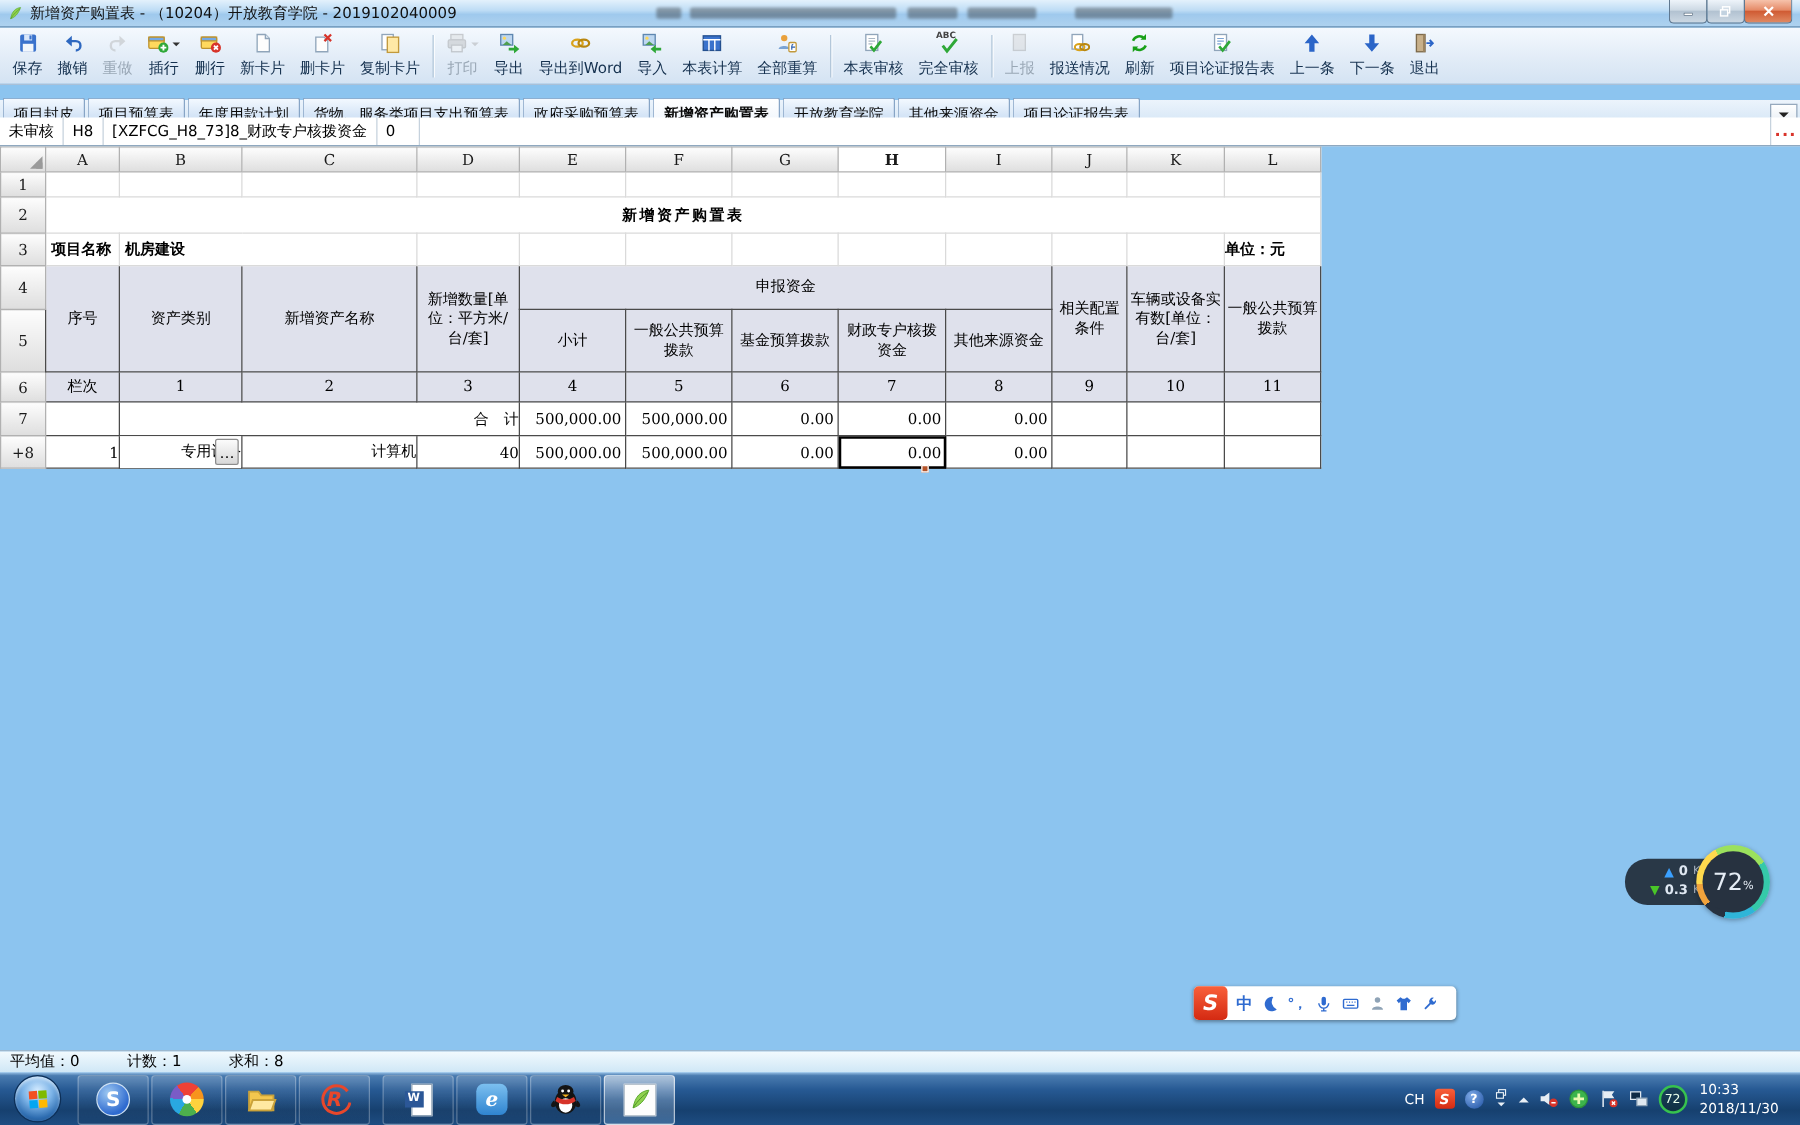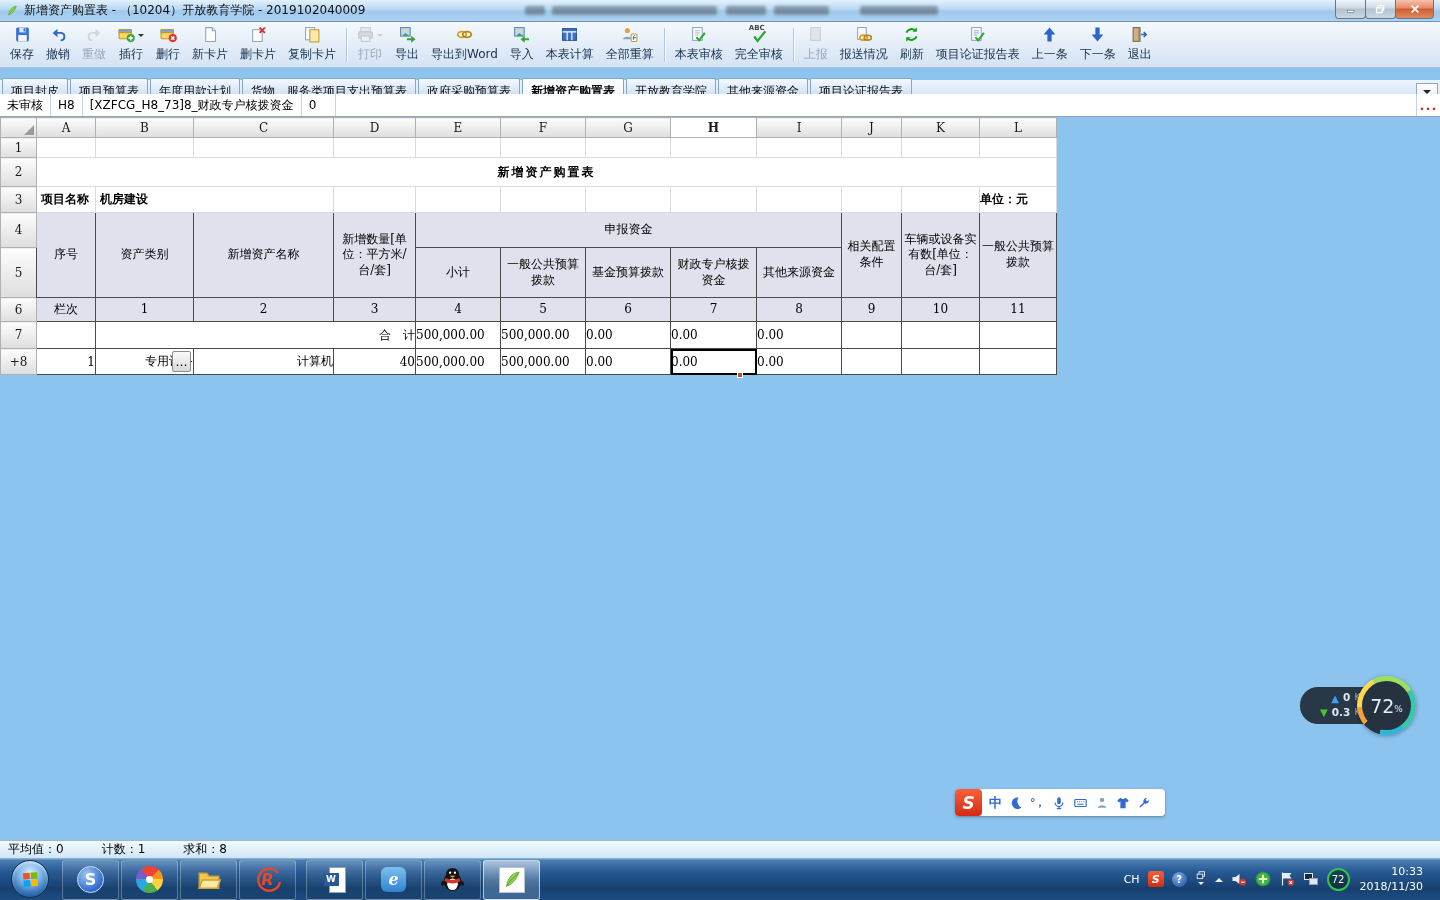--- a/index.html
+++ b/index.html
@@ -45,21 +45,21 @@
 table.grid{border-collapse:collapse;table-layout:fixed;position:absolute;left:0;top:0;width:1056px;background:#fff;font-family:"DejaVu Serif","Liberation Serif",serif}
 .grid th{background:linear-gradient(#fdfdfd,#eaeaea 60%,#dedede);border:1px solid #b1b1b1;font-weight:normal;font-size:12px;color:#1a1a1a;text-align:center}
 .grid th.hsel{background:#fff;font-weight:bold}
 .grid td{font-size:12px;color:#000;vertical-align:middle}
 td.g{border:1px solid #dadada;background:#fff}
 td.t{border:1px solid #4a4a4a;background:#fff}
 td.hd{border:1px solid #4a4a4a;background:#dfe1ec;text-align:center;font-size:12px;line-height:1.3;padding:1px 2px}
 .title-cell{font-size:16px;font-weight:bold;text-align:center;letter-spacing:2px}
 .bold{font-weight:bold}
 .lpad{padding-left:4px}
-.num{text-align:left;padding-right:3px}
+.num{text-align:right;padding-right:3px}
 .ctr{text-align:right}
 .unit{font-size:11px;padding-right:3px;font-weight:bold}
 td.sel{outline:2px solid #000;outline-offset:-2px;position:relative}
 .fill-handle{position:absolute;right:13px;bottom:-4px;width:6px;height:6px;background:#b4542a;border:1px solid #fff}
 .bcell{position:relative}
 .more-btn{position:absolute;right:2px;top:2px;bottom:2px;width:19px;background:linear-gradient(#fbfbfb,#d8d8d8);border:1px solid #8c8c8c;border-radius:2px;font-size:12px;display:flex;align-items:center;justify-content:center;font-family:"DejaVu Sans",sans-serif}
 .corner{position:relative}
 .corner:after{content:"";position:absolute;right:2px;bottom:2px;width:0;height:0;border:5px solid transparent;border-right-color:#9a9a9a;border-bottom-color:#9a9a9a}
 
 .statusbar{position:absolute;left:0;top:840px;width:1440px;height:18px;background:linear-gradient(#f2fafe,#cfe7f6);border-top:1px solid #9cb8cf;display:flex;align-items:center;font-size:12px;color:#000;gap:38px;padding-left:8px;z-index:40}
@@ -83,21 +83,21 @@
 .quill-tile{width:26px;height:26px;background:#fdfdfd;border:1px solid #b9c4ce;display:flex;align-items:center;justify-content:center}
 
 .tray{margin-left:auto;display:flex;align-items:center;gap:8px;padding-right:17px;color:#fff}
 .tray-lang{font-size:11px;color:#fff}
 .sogou-tray{width:16px;height:16px;background:linear-gradient(#f9603a,#d42a12);border-radius:3px;color:#fff;font-weight:bold;font-size:11px;font-style:italic;display:flex;align-items:center;justify-content:center}
 .help-tray{width:15px;height:15px;border-radius:50%;background:radial-gradient(circle at 35% 30%,#7fabe8,#1d4fa0);color:#fff;font-size:10px;font-weight:bold;display:flex;align-items:center;justify-content:center}
 .stack{display:flex;flex-direction:column;align-items:center;gap:1px}
 .tri-up{width:0;height:0;border:4px solid transparent;border-bottom-color:#e9f0f6;margin-bottom:2px}
 .tri-down-s{width:0;height:0;border:3px solid transparent;border-top-color:#e9f0f6}
 .mem-badge{width:23px;height:23px;border-radius:50%;border:2.5px solid #37c24e;background:rgba(8,30,16,.45);font-size:10px;display:flex;align-items:center;justify-content:center;color:#eaffea}
-.clock{font-size:11px;text-align:right;line-height:1.4;color:#fff;padding-left:2px}
+.clock{font-size:11px;line-height:1.4;color:#fff;padding-left:2px}
 
 .net-pill{position:absolute;left:1300px;top:687px;width:94px;height:37px;background:rgba(33,43,56,.92);border-radius:18px;display:flex;flex-direction:column;justify-content:center;gap:1px;padding-right:26px;z-index:55}
 .net-row{display:flex;justify-content:flex-end;align-items:center;gap:4px;font-size:10.5px;color:#dfe8f2;font-weight:bold;line-height:1.3}
 .arr-up{color:#3aa0ff;font-size:10px}
 .arr-down{color:#49c628;font-size:10px}
 .kps{font-size:9px;color:#aab6c4;font-weight:normal}
 .net-circle{position:absolute;left:1357px;top:676px;width:59px;height:59px;border-radius:50%;background:conic-gradient(from 230deg,#f0a23c 0 10%,#ffd94d 10% 28%,#9be15d 28% 52%,#35c9a9 52% 76%,#2fb5d8 76% 90%,#273240 90%);box-shadow:0 1px 4px rgba(0,0,0,.35);z-index:56}
 .net-inner{position:absolute;left:5px;top:5px;width:49px;height:49px;border-radius:50%;background:#273240;display:flex;align-items:center;justify-content:center;color:#e6edf5}
 .net-inner b{font-size:19px;font-weight:normal}
 .net-inner i{font-size:9px;font-style:normal;margin-top:7px}

